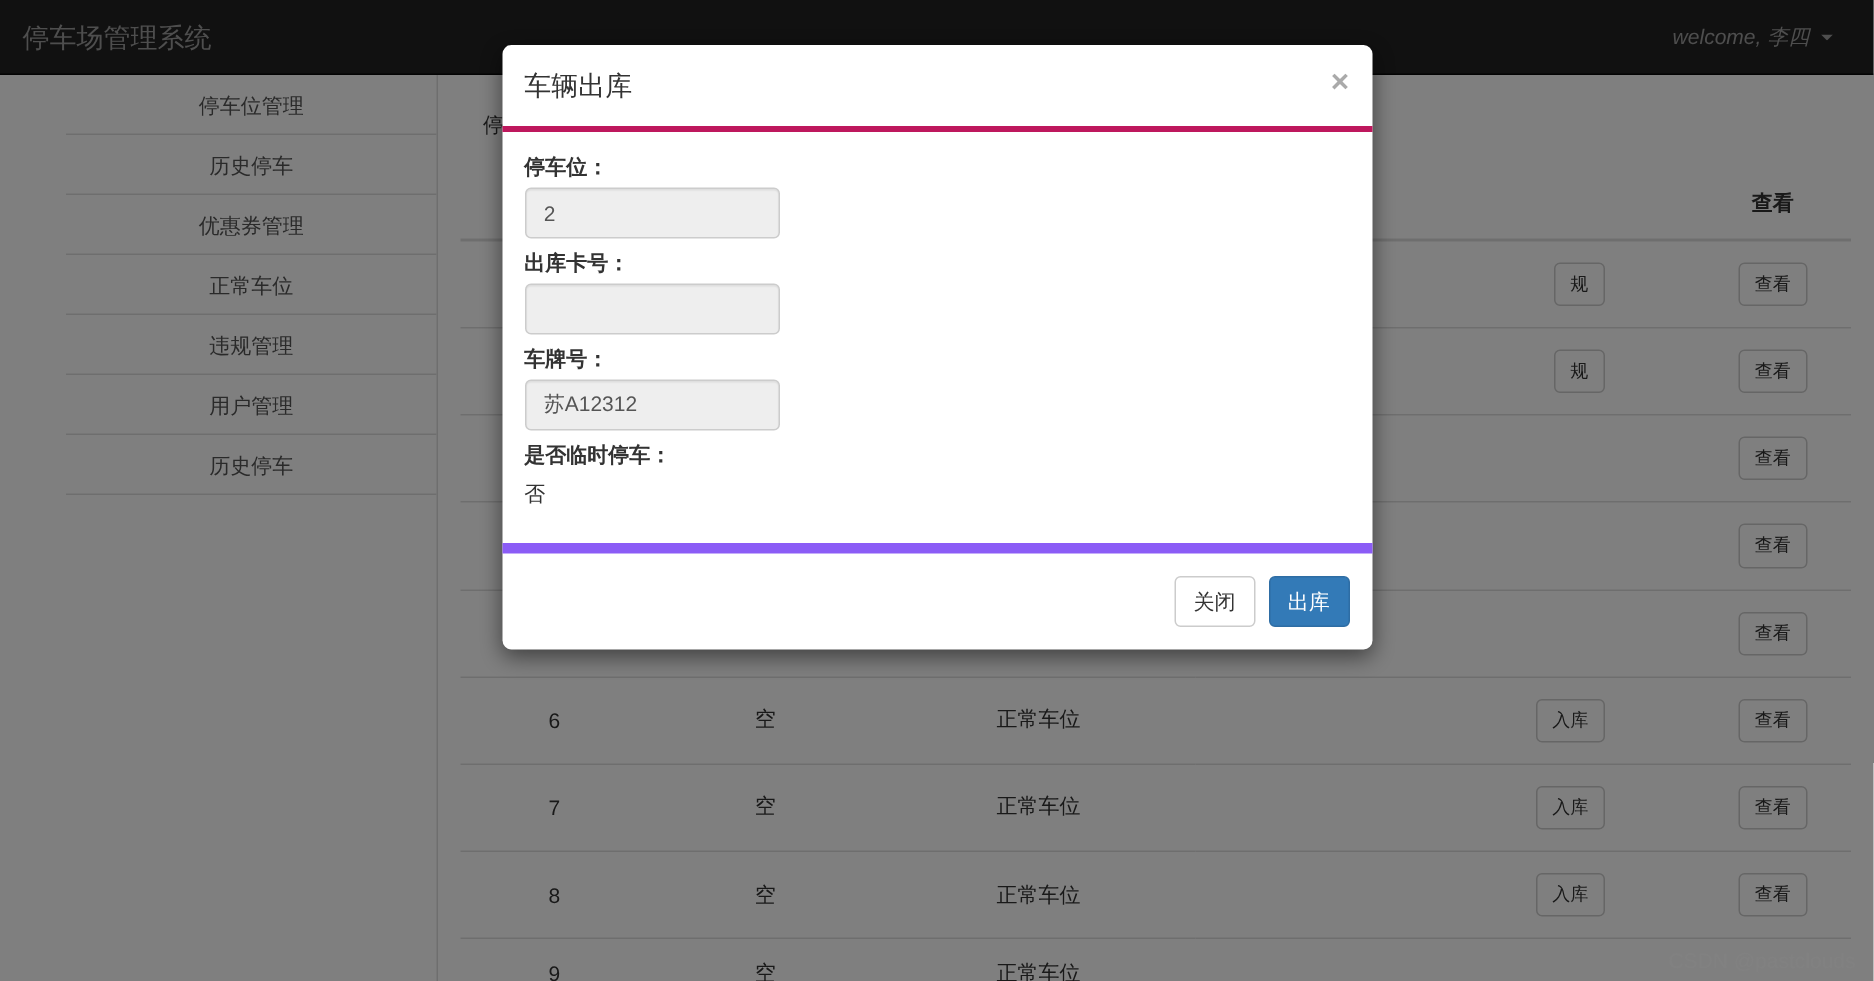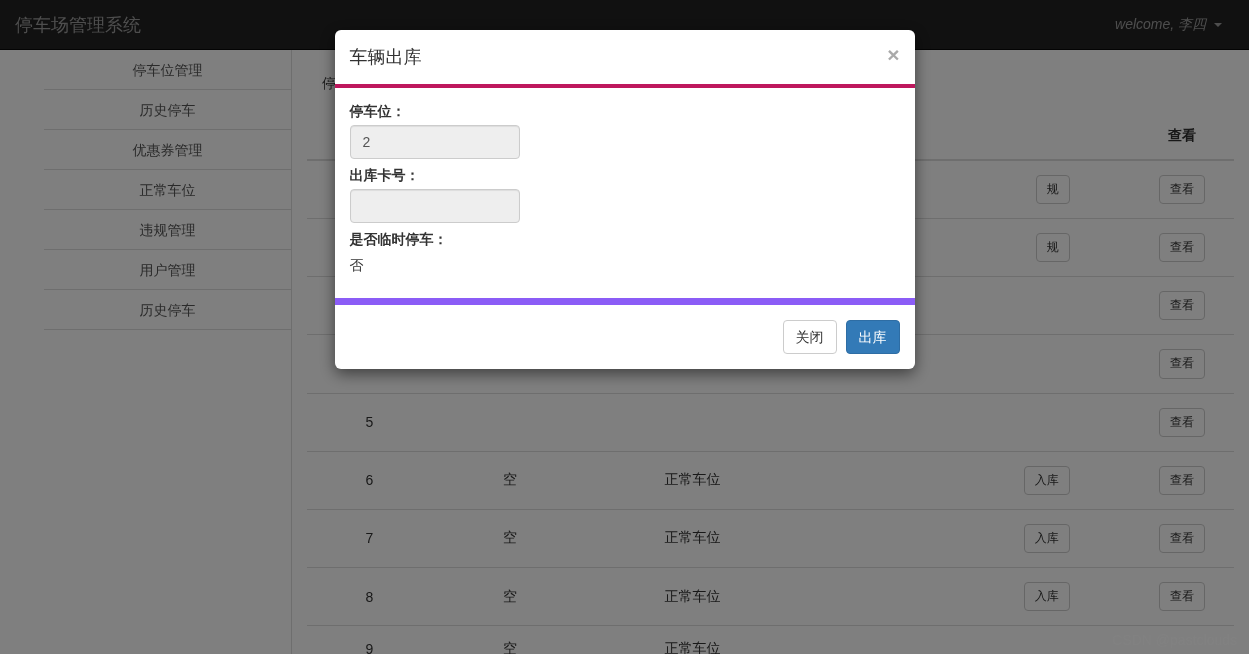--- a/index.html
+++ b/index.html
@@ -153,20 +153,24 @@
   <div class="modal-body">
     <div class="form-group">
       <label>停车位：</label>
       <input class="form-control" readonly="" value="2" style="">
     </div>
     <div class="form-group">
       <label>出库卡号：</label>
       <input class="form-control" value="" style="">
     </div>
     <div class="form-group">
+      <label>车牌号：</label>
+      <input class="form-control" readonly="" value="苏A12312" style="">
+    </div>
+    <div class="form-group">
       <label>是否临时停车：</label>
       <div class="form-static">否</div>
     </div>
   </div>
   <div class="modal-footer">
     <button class="btn btn-default">关闭</button>
     <button class="btn btn-primary">出库</button>
   </div>
 </div>
 

